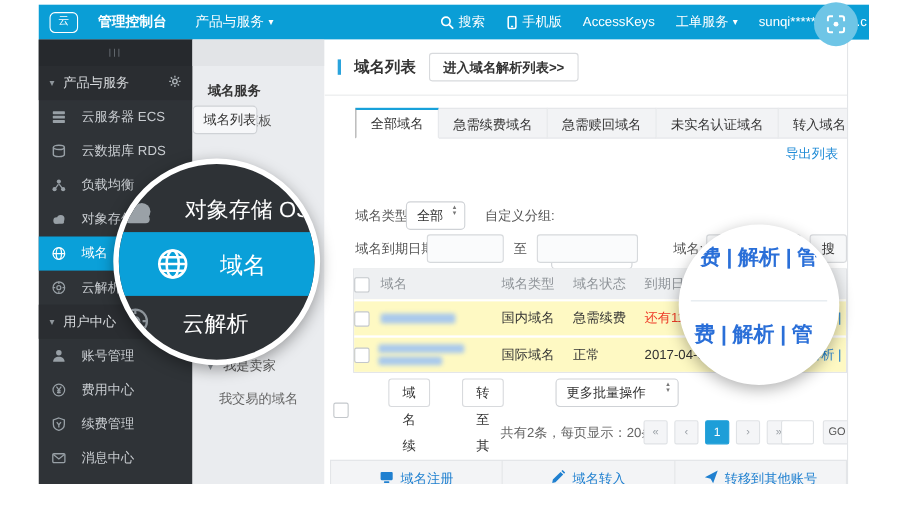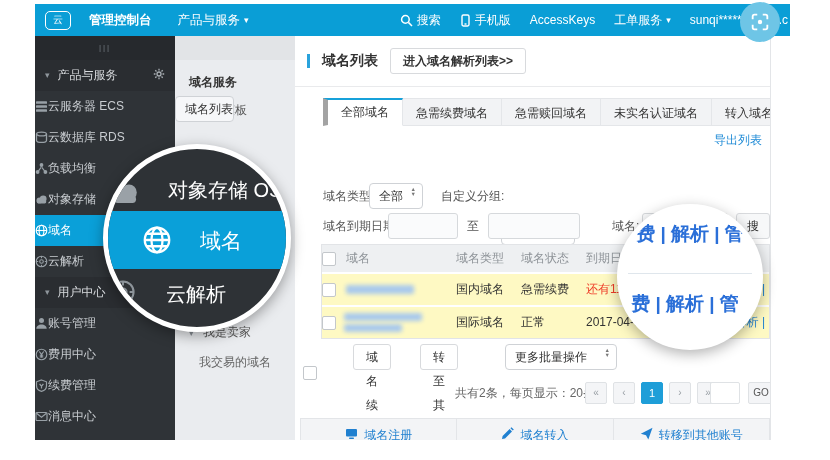--- a/index.html
+++ b/index.html
@@ -19,21 +19,21 @@
   .caret{font-size:9px;line-height:1;}
   .ic-w{display:inline-flex;vertical-align:middle;}
 
   
   .sidebar{position:absolute;left:0;top:32px;width:140px;height:404px;background:#2f3337;color:#c9cdd1;}
   .collapse{height:24px;background:#26292d;color:#767d83;text-align:center;line-height:24px;
             font-size:8px;letter-spacing:2px;}
   .side-section{height:31px;display:flex;align-items:center;padding:0 10px;background:#2a2d31;color:#d8dbde;}
   .side-section .caret{color:#8f969c;margin-right:8px;}
   .side-gear{margin-left:auto;color:#aab0b5;}
-  .side-item{height:31px;display:flex;align-items:center;padding-left:0;gap:0;cursor:pointer;}
+  .side-item{height:31px;display:flex;align-items:center;padding-left:12px;gap:14px;cursor:pointer;}
   .side-item .ic{color:#98a0a6;display:inline-flex;}
   .side-item.active{background:#0aa0d9;color:#fff;}
   .side-item.active .ic{color:#fff;}
 
   
   .subnav{position:absolute;left:140px;top:32px;width:120px;height:404px;background:#eaecef;color:#555;}
   .subnav-strip{height:24px;background:#e2e4e7;}
   .subnav-title{height:28px;line-height:28px;padding-left:14px;font-weight:bold;color:#333;margin-top:8px;}
   .subnav-item{height:28px;line-height:28px;padding-left:24px;cursor:pointer;}
   .subnav-item.sel{background:#f6f7f9;color:#333;}
@@ -47,21 +47,21 @@
   .m-title{position:absolute;top:12px;left:12px;display:flex;align-items:center;gap:12px;}
   .tbar{width:3px;height:14px;background:#2aa3dc;}
   .m-title-txt{font-size:14px;font-weight:bold;color:#333;}
   .btn{border:1px solid #d8dadd;background:#fff;border-radius:3px;height:26px;line-height:24px;
        padding:0 12px;font-size:12px;color:#333;cursor:pointer;box-sizing:border-box;display:inline-block;}
   .m-enter{font-weight:bold;}
   .m-div{position:absolute;top:50px;left:0;right:0;border-top:1px solid #e9eaec;}
   .tabs{position:absolute;top:62px;left:28px;display:flex;height:28px;}
   .tab{line-height:28px;padding:0 13px;background:#f2f3f5;border:1px solid #e4e6e9;border-left:none;
        color:#333;cursor:pointer;box-sizing:border-box;white-space:nowrap;}
-  .tab:first-child{border-left:5px solid #a3a3a3;}
+  .tab:first-child{border-left:1px solid #a3a3a3;}
   .tab.active{background:#fff;border-top:2px solid #17a1da;border-bottom:1px solid #fff;line-height:25px;}
   .m-export{position:absolute;top:96px;right:8px;color:#1f8bd6;cursor:pointer;}
 
   .f-row{position:absolute;height:26px;line-height:26px;color:#555;}
   .sel{position:absolute;border:1px solid #cfd2d6;background:#fff;border-radius:4px;height:26px;
        line-height:24px;box-sizing:border-box;padding-left:9px;color:#333;cursor:pointer;}
   .spin{position:absolute;right:6px;top:3px;font-size:5.5px;line-height:4.8px;color:#777;text-align:center;}
   .inp{position:absolute;border:1px solid #d6d9dc;background:#fafbfc;border-radius:3px;height:26px;box-sizing:border-box;}
   .flabel{position:absolute;}
 

